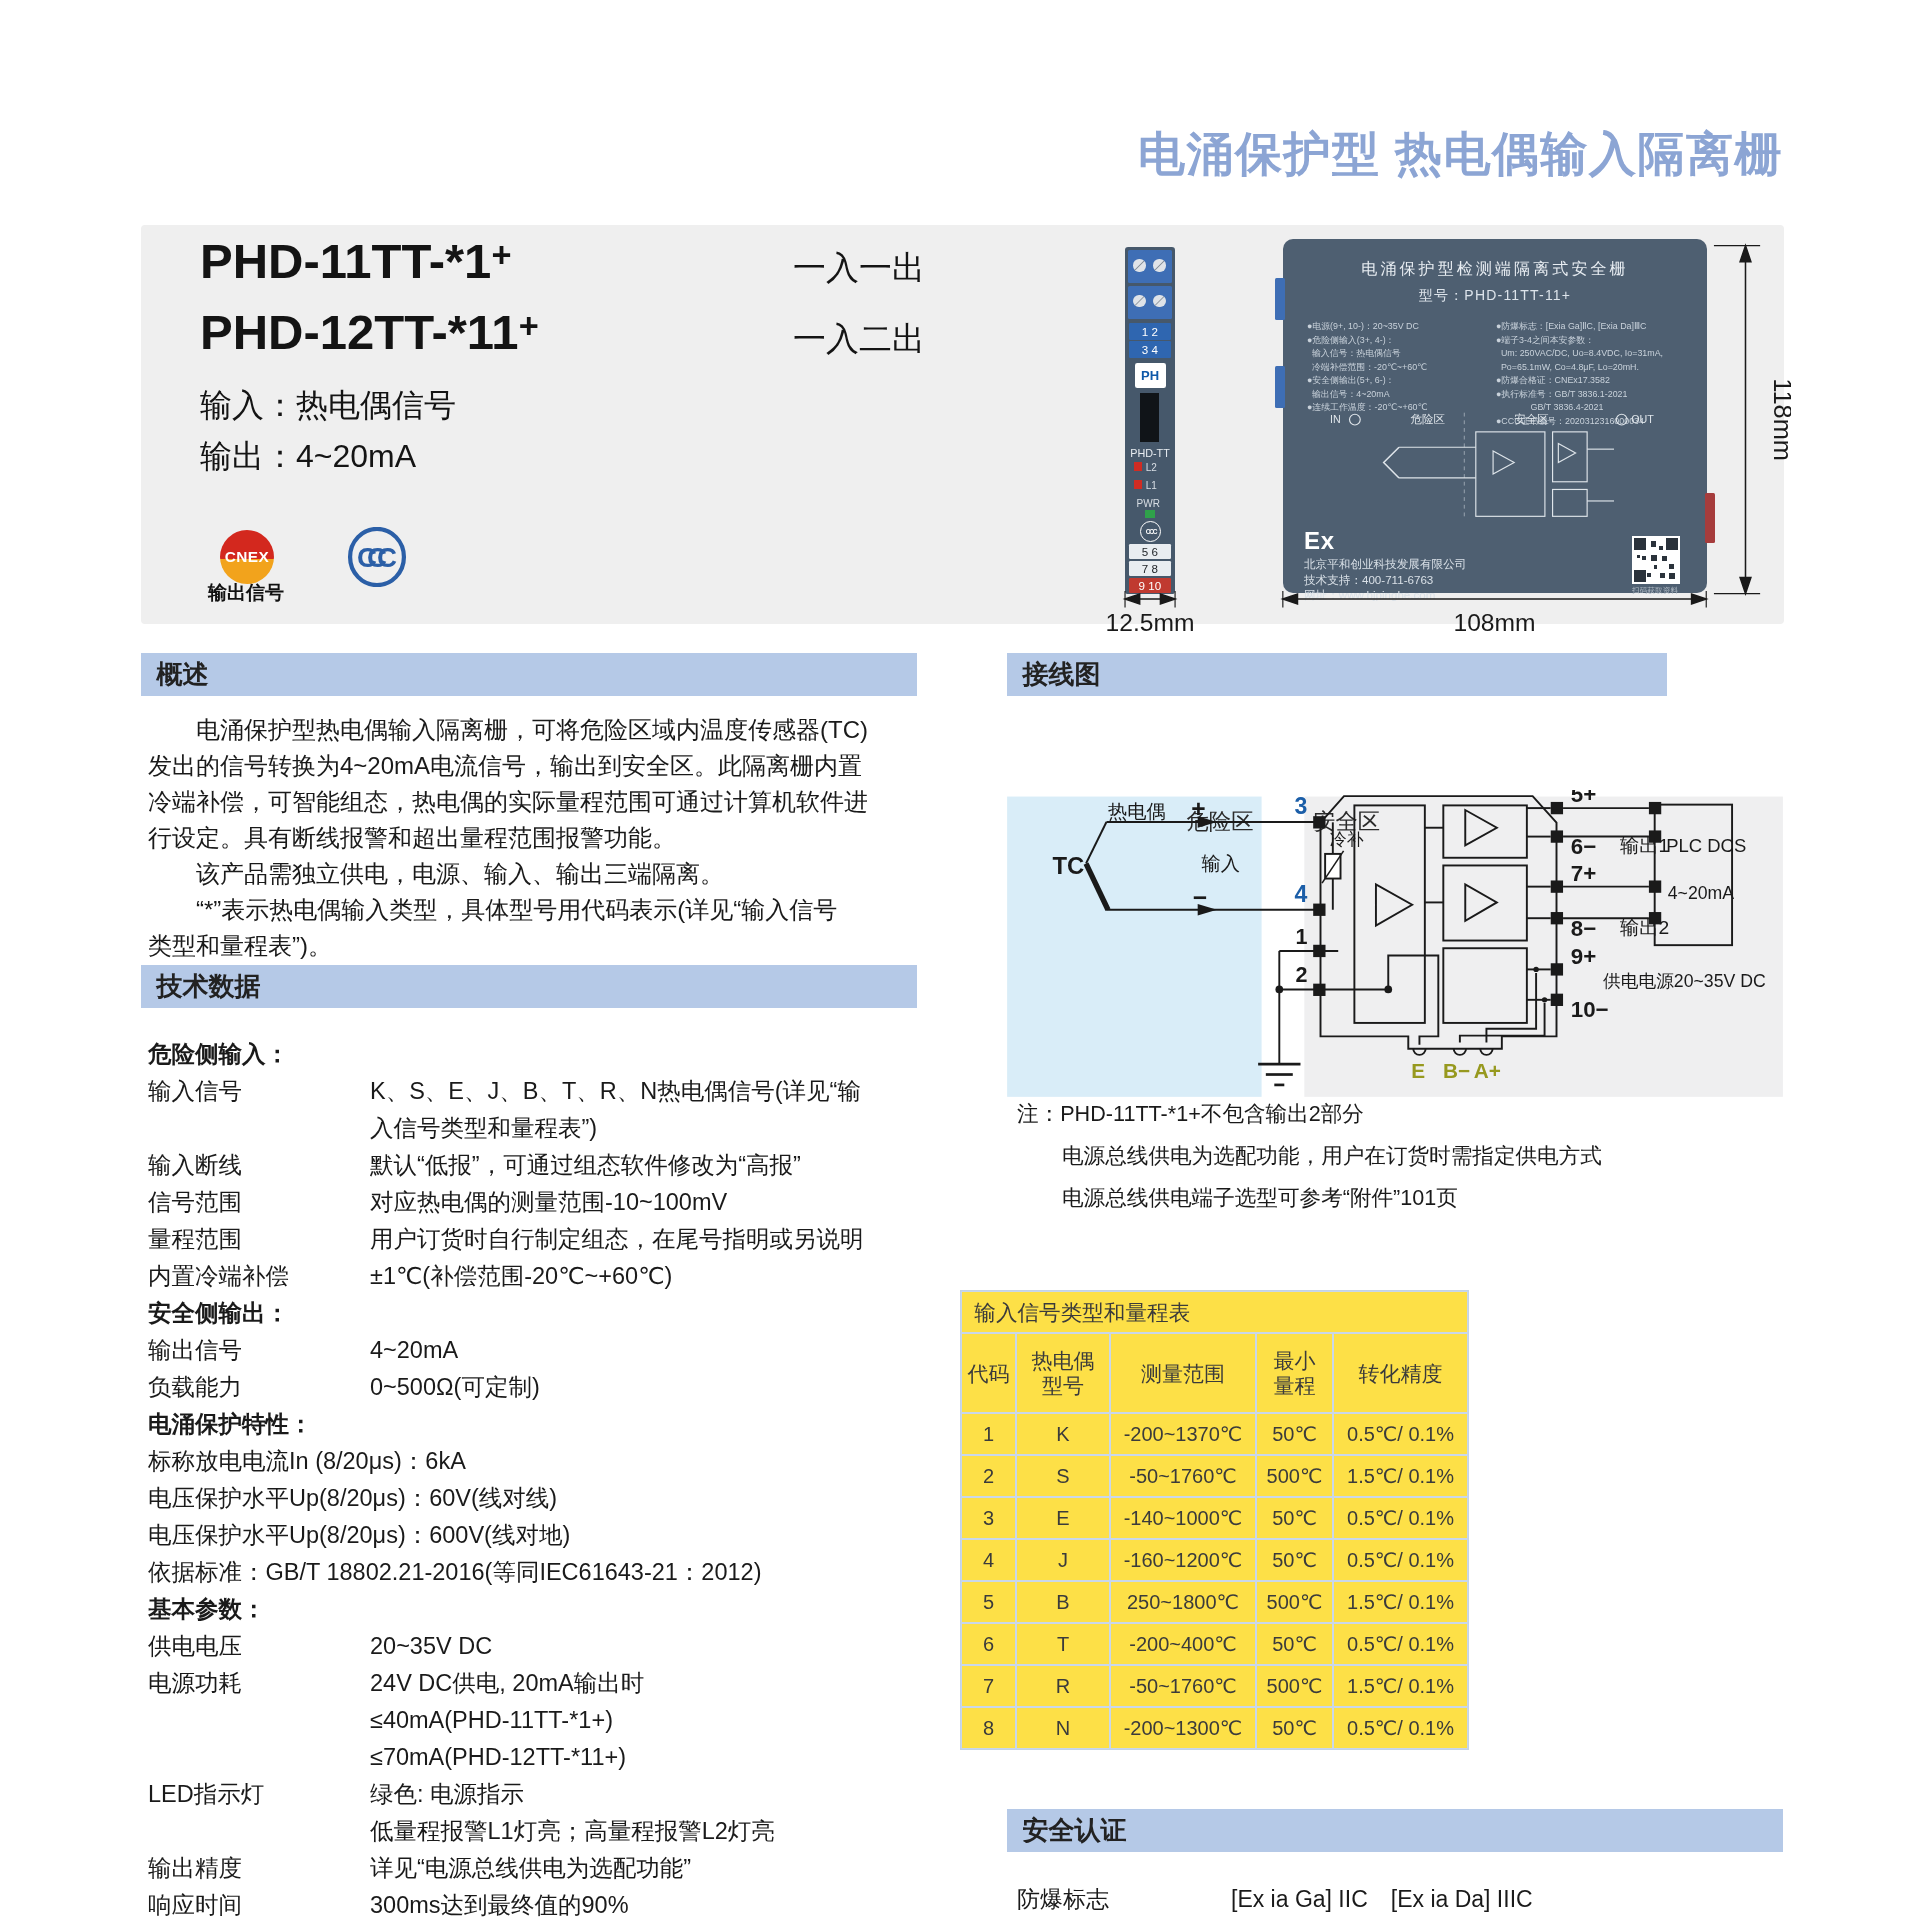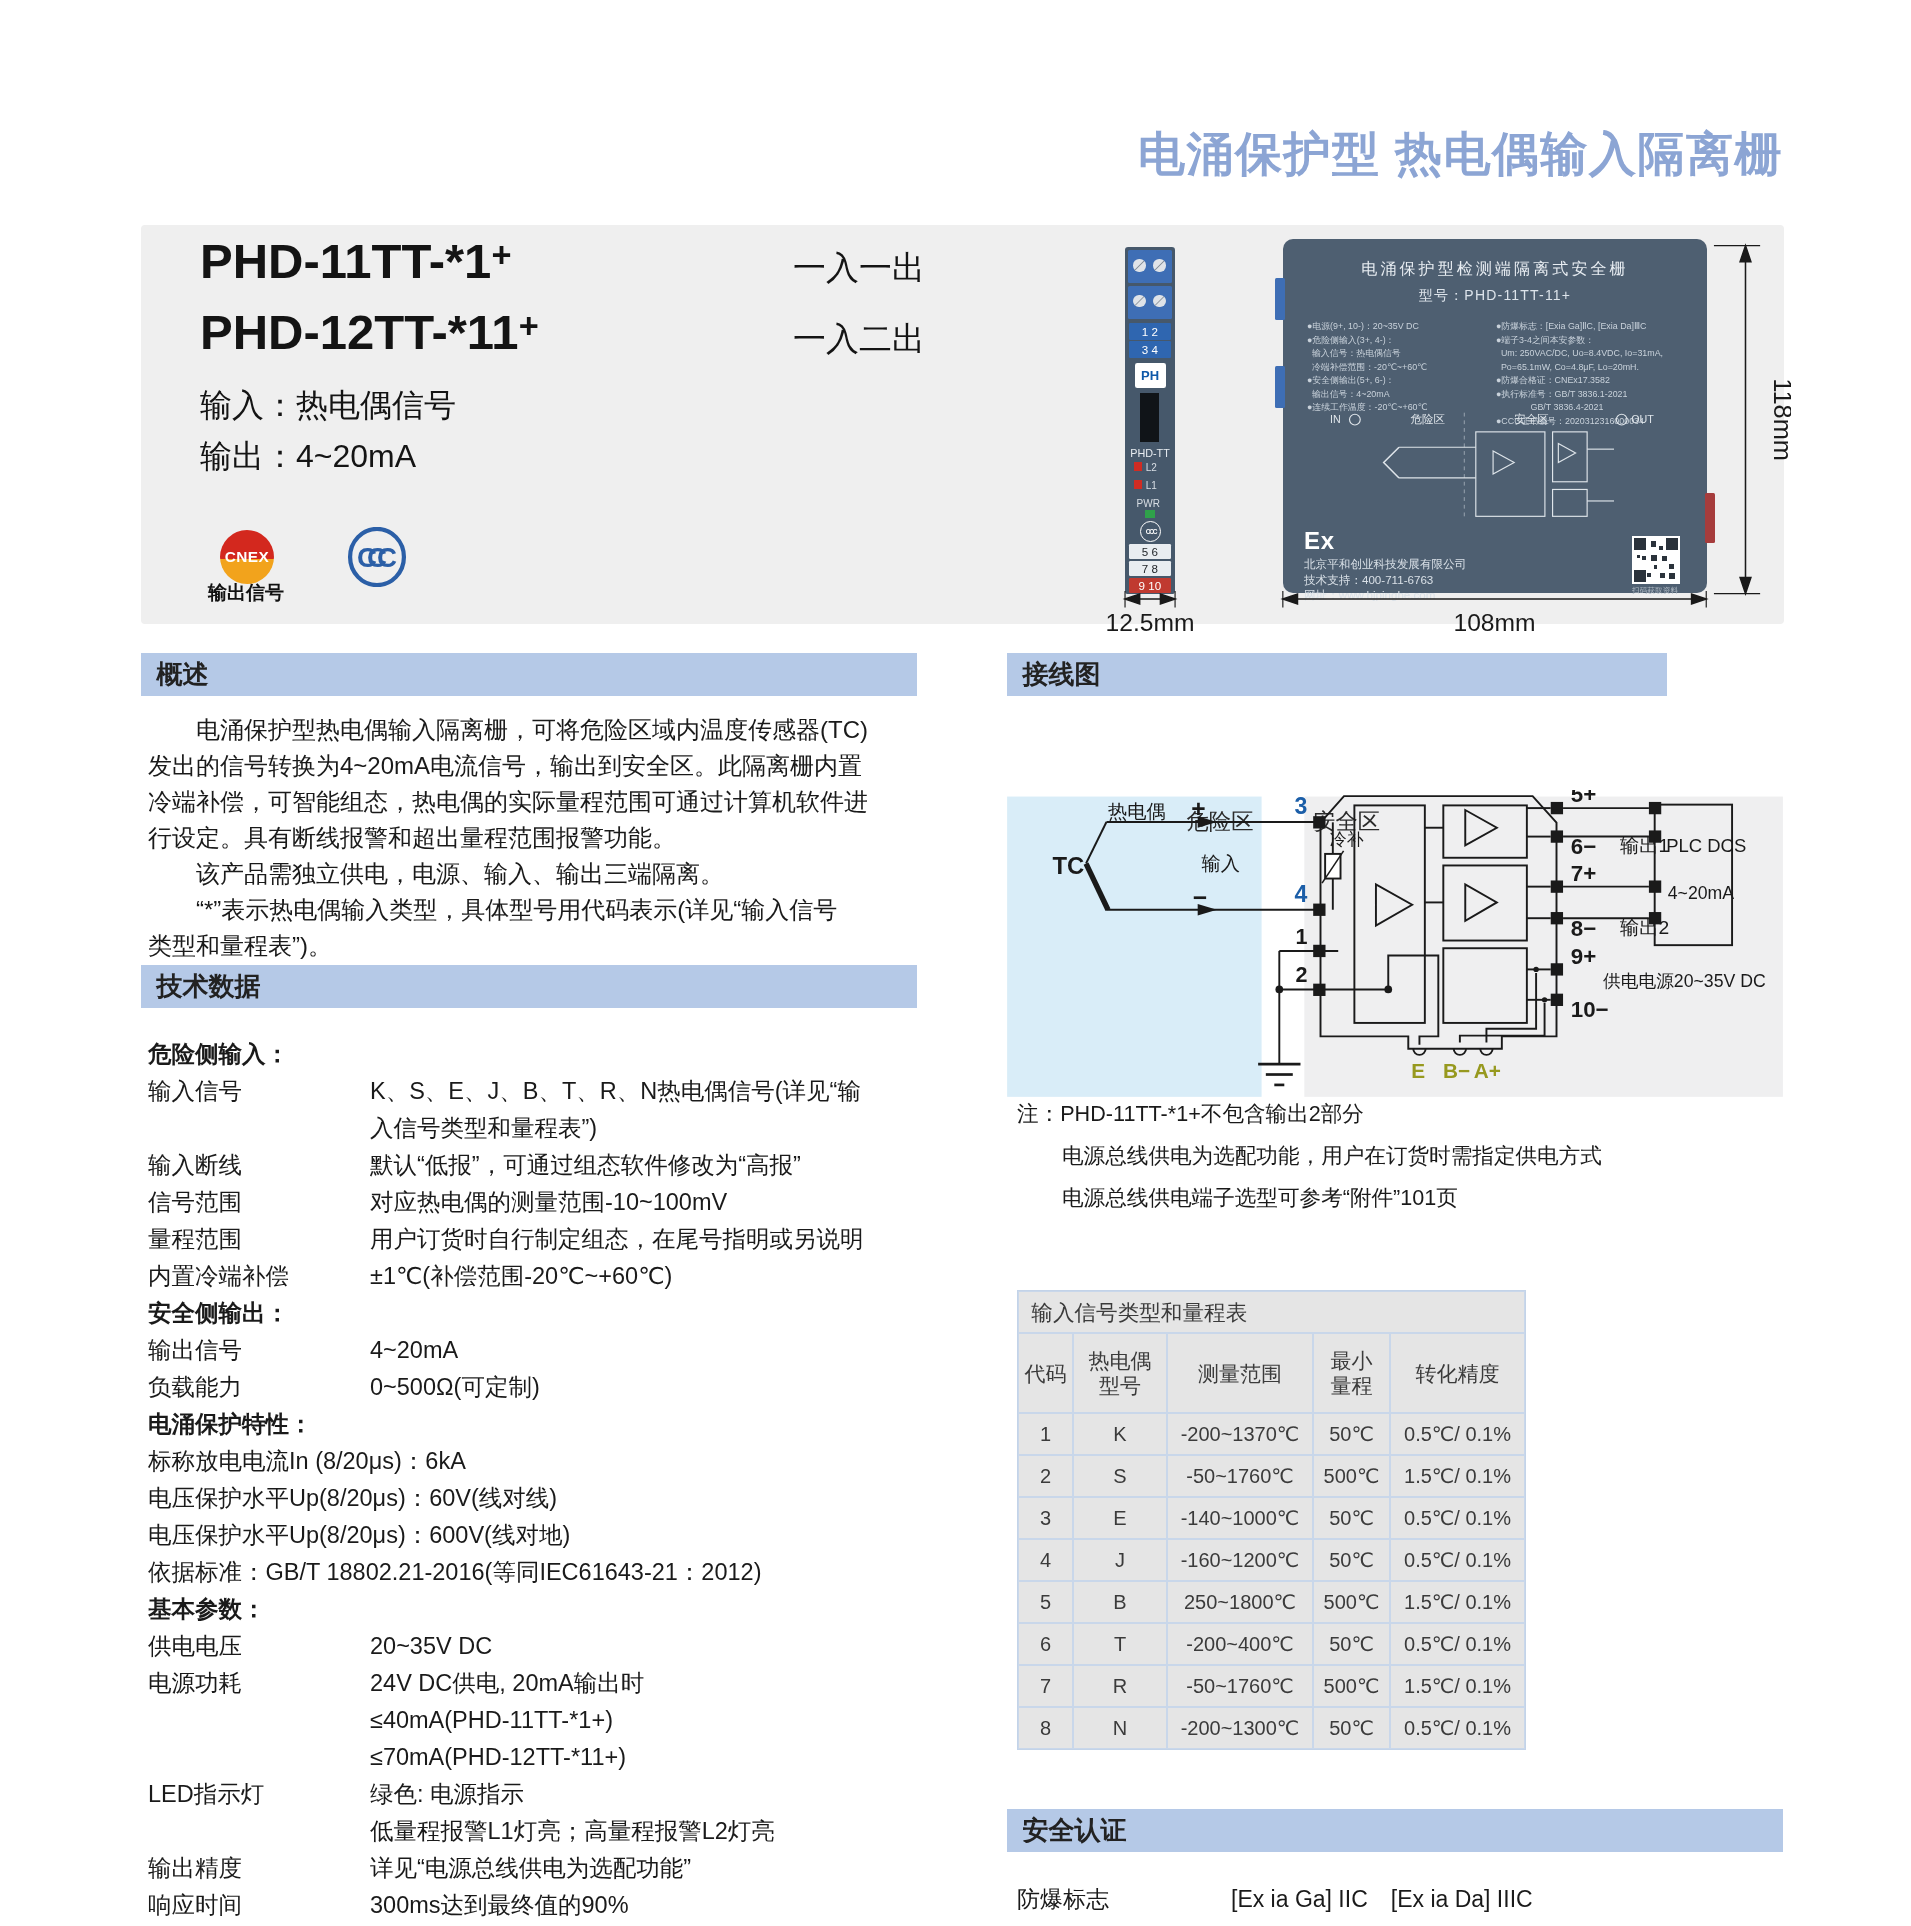--- a/index.html
+++ b/index.html
@@ -60,23 +60,23 @@
   .trow{display:flex;}
   .tlabel{width:222px;flex:none;height:37px;line-height:37px;white-space:nowrap;}
   .tval{flex:1;}
   .tline,.tfull{height:37px;line-height:37px;white-space:nowrap;}
   .tgroup{font-weight:bold;}
   
   #wiring-notes{left:1017px;top:1093px;width:770px;font-size:21.6px;}
   .note-line{height:42px;line-height:42px;white-space:nowrap;}
   .note-line:not(:first-child){padding-left:45px;}
   
-  #range-table{left:1017px;top:1290px;width:507px;display:grid;
+  #range-table{left:960px;top:1290px;width:507px;display:grid;
      grid-template-columns:55px 94px 146px 77px 135px;
-     border:1.2px solid #C3D3E8;background:#e5e5e5;color:#3B3B3B;text-align:center;}
+     border:1.2px solid #C3D3E8;background:#fde047;color:#3B3B3B;text-align:center;}
   #range-table>div{border:0.6px solid #C9D7EA;display:flex;align-items:center;justify-content:center;}
   .rt-title{grid-column:1/-1;height:40px;justify-content:flex-start !important;padding-left:12.3px;font-size:21.6px;}
   .rt-h{height:78px;font-size:21px;flex-direction:column;line-height:25px;}
   .rt-c{height:40px;font-size:20px;}
   
   #cert-rows{left:1017px;top:1878px;width:770px;font-size:23px;}
   .crow{display:flex;}
   .clabel{width:214px;flex:none;height:43px;line-height:43px;white-space:nowrap;}
   .cline{height:43px;line-height:43px;white-space:nowrap;}
   svg text{font-family:"Liberation Sans","DejaVu Sans",sans-serif;}

